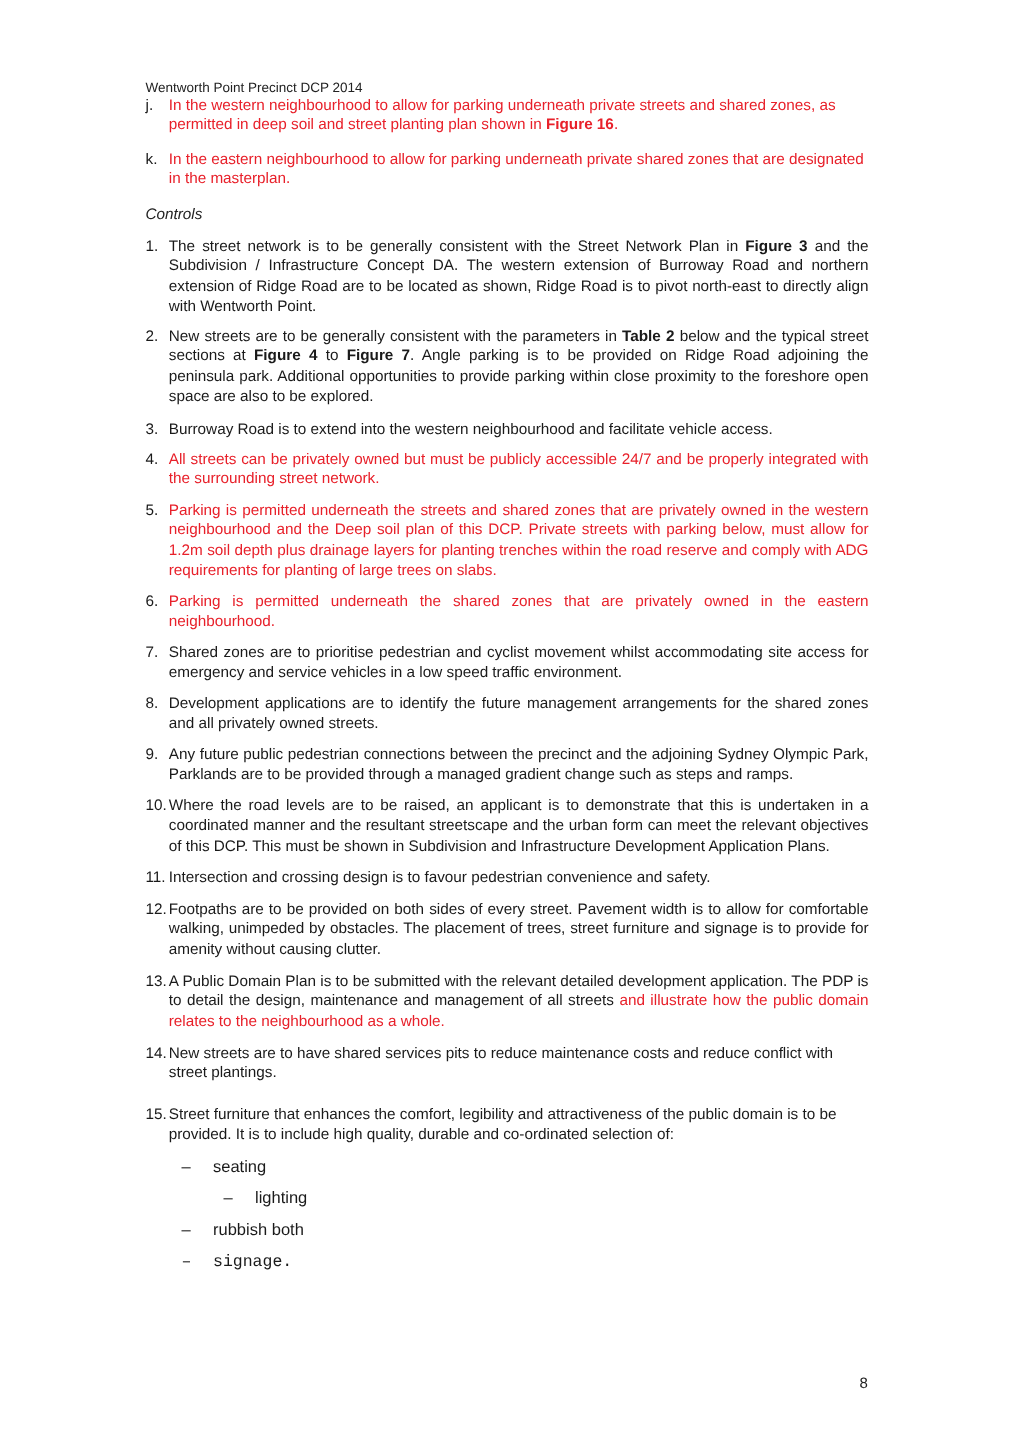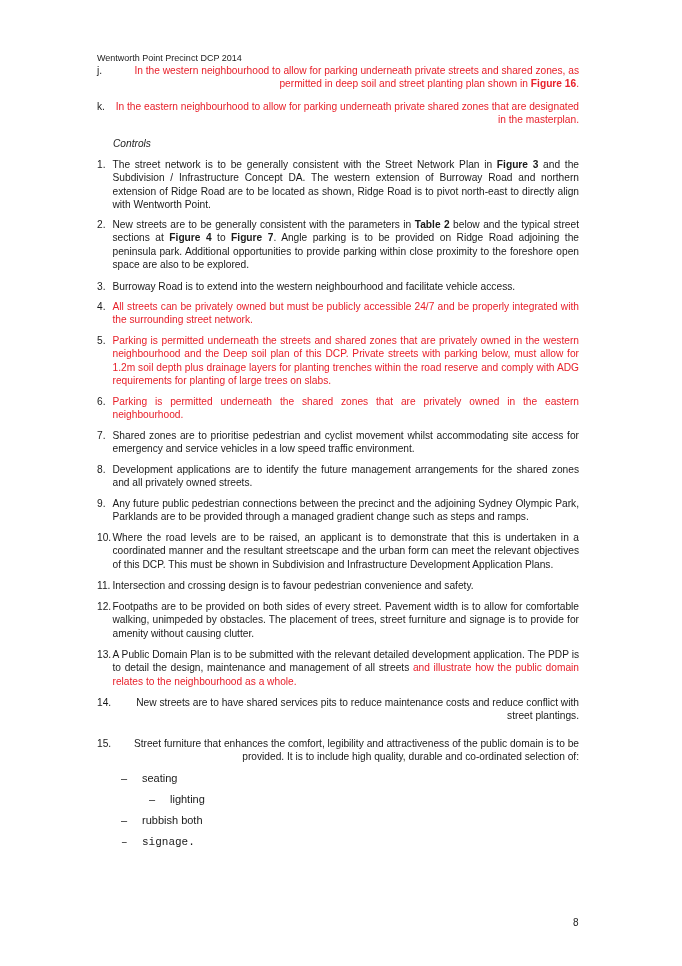--- a/index.html
+++ b/index.html
@@ -3,23 +3,23 @@
 <meta charset="utf-8">
 <style>
   html, body { margin: 0; padding: 0; background: #ffffff; }
   body { width: 682px; height: 966px; position: relative; overflow: hidden;
          font-family: "Liberation Sans", sans-serif; color: #1a1a1a; }
   .page { position: absolute; left: 0; top: 0; width: 658px; height: 966px; background: #fff; }
   .header { position: absolute; left: 97px; top: 53px; font-size: 9px; color: #222; }
   .item { position: absolute; left: 97px; width: 482px; font-size: 10.2px; line-height: 13.4px; }
   .item .mk { position: absolute; left: 0; top: 0; width: 16px; }
   .item .tx { margin-left: 15.5px; text-align: justify; }
-  .item.nojust .tx { text-align: right; }
+  .item.nojust .tx { text-align: left; }
   .red { color: #e8202a; }
-  .controls { position: absolute; left: 97px; top: 138px; font-size: 10.2px; font-style: italic; color: #222; margin-left: 16px; }
+  .controls { position: absolute; left: 97px; top: 138px; font-size: 10.2px; font-style: italic; color: #222; }
   .bullet { position: absolute; left: 121px; font-size: 11px; }
   .bullet .dash { display: inline-block; width: 21px; }
   .pageno { position: absolute; left: 573px; top: 917px; font-size: 10px; color: #222; }
   b { font-weight: bold; }
 </style>
 </head>
 <body>
 
 <div class="page">
   <div class="header">Wentworth Point Precinct DCP 2014</div>

